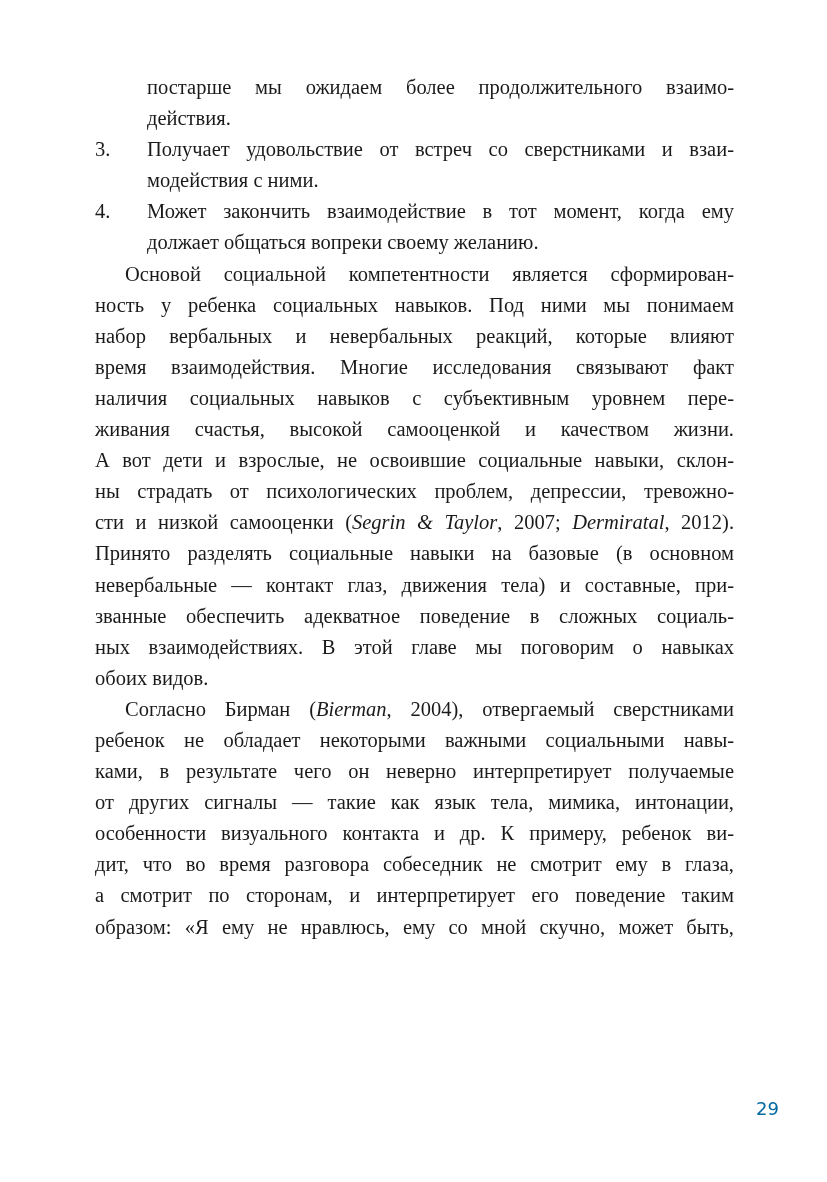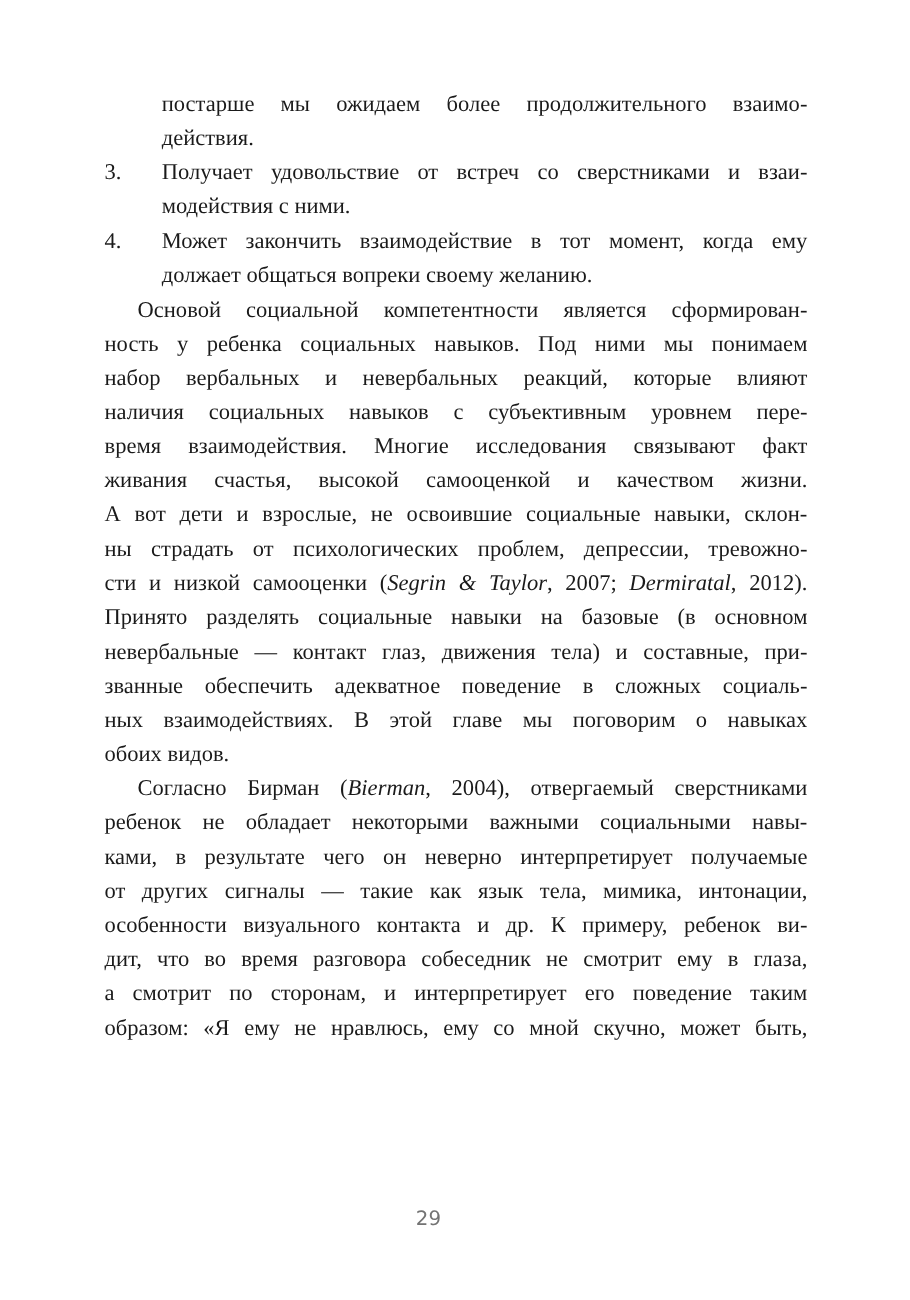--- a/index.html
+++ b/index.html
@@ -11,21 +11,21 @@
       width: 827px;
       height: 1182px;
       position: relative;
       overflow: hidden;
       font-family: "Liberation Serif", "DejaVu Serif", serif;
       color: #1a1a1a;
     }
     .page {
       position: absolute;
       left: 95px;
-      top: 80px;
+      top: 72px;
       width: 639px;
     }
     .line {
       display: block;
       height: 31.1px;
       line-height: 31.1px;
       font-size: 20.5px;
       white-space: nowrap;
       text-align: justify;
       text-align-last: justify;
@@ -53,24 +53,24 @@
       display: block;
     }
     i {
       margin-top: 44px;
     }
     .page-number {
       position: absolute;
       top: 1098px;
       left: 0;
       width: 779px;
-      text-align: center;
+      text-align: right;
       font-family: "DejaVu Sans", "Liberation Sans", sans-serif;
       font-size: 18px;
-      color: #737373;
+      color: #0369a1;
     }
   </style>
 </head>
 <body>
 
 <div class="page">
 
   <div>
     <span class="line indent-list">постарше мы ожидаем более продолжительного взаимо-</span>
     <span class="line indent-list last">действия.</span>
@@ -89,22 +89,22 @@
       <span class="num">4.</span>
       <span class="txt">Может закончить взаимодействие в тот момент, когда ему</span>
     </span>
     <span class="line indent-list last">должает общаться вопреки своему желанию.</span>
   </div>
 
   <div>
     <span class="line indent-para">Основой социальной компетентности является сформирован-</span>
     <span class="line">ность у ребенка социальных навыков. Под ними мы понимаем</span>
     <span class="line">набор вербальных и невербальных реакций, которые влияют</span>
+    <span class="line">время взаимодействия. Многие исследования связывают факт</span>
     <span class="line">наличия социальных навыков с субъективным уровнем пере-</span>
-    <span class="line">время взаимодействия. Многие исследования связывают факт</span>
     <span class="line">живания счастья, высокой самооценкой и качеством жизни.</span>
     <span class="line">А вот дети и взрослые, не освоившие социальные навыки, склон-</span>
     <span class="line">ны страдать от психологических проблем, депрессии, тревожно-</span>
     <span class="line"><span>сти и низкой самооценки (</span><i>Segrin &amp; Taylor</i><span>, 2007; </span><i>Dermiratal</i><span>, 2012).</span></span>
     <span class="line">Принято разделять социальные навыки на базовые (в основном</span>
     <span class="line">невербальные — контакт глаз, движения тела) и составные, при-</span>
     <span class="line">званные обеспечить адекватное поведение в сложных социаль-</span>
     <span class="line">ных взаимодействиях. В этой главе мы поговорим о навыках</span>
     <span class="line last">обоих видов.</span>
   </div>

